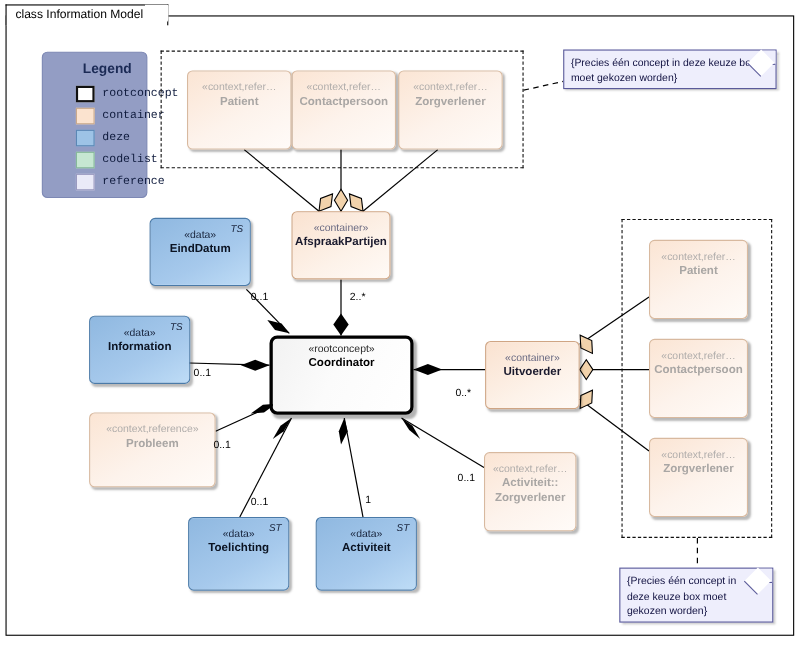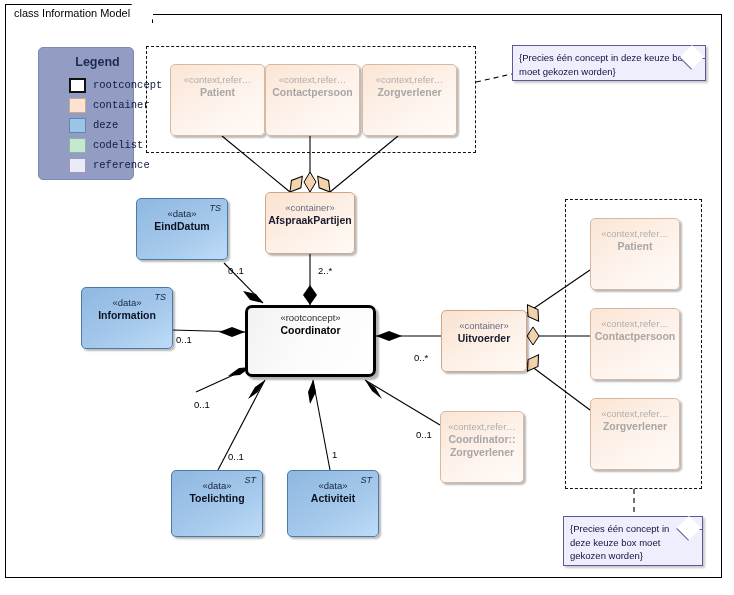--- a/index.html
+++ b/index.html
@@ -180,20 +180,24 @@
     <div class="stereo">«data»</div>
     <div class="nm">EindDatum</div>
   </div>
 
   <div class="node n-data" style="left:81px;top:287px;width:92px;height:62px;">
     <span class="corner">TS</span>
     <div class="stereo">«data»</div>
     <div class="nm">Information</div>
   </div>
 
+  <div class="node n-ctx" style="left:81px;top:375px;width:115px;height:68px;">
+    <div class="stereo">«context,reference»</div>
+    <div class="nm">Probleem</div>
+  </div>
 
   <div class="node n-data" style="left:171px;top:470px;width:92px;height:67px;">
     <span class="corner">ST</span>
     <div class="stereo">«data»</div>
     <div class="nm">Toelichting</div>
   </div>
 
   <div class="node n-data" style="left:287px;top:470px;width:92px;height:67px;">
     <span class="corner">ST</span>
     <div class="stereo">«data»</div>
@@ -205,21 +209,21 @@
     <div class="nm">Coordinator</div>
   </div>
 
   <div class="node n-container" style="left:441px;top:310px;width:86px;height:62px;">
     <div class="stereo">«container»</div>
     <div class="nm">Uitvoerder</div>
   </div>
 
   <div class="node n-ctx" style="left:440px;top:411px;width:84px;height:72px;">
     <div class="stereo">«context,refer…</div>
-    <div class="nm">Coordinator::</div>
+    <div class="nm">Activiteit::</div>
     <div class="nm">Zorgverlener</div>
   </div>
 
   <div class="node n-ctx" style="left:590px;top:218px;width:90px;height:72px;">
     <div class="stereo">«context,refer…</div>
     <div class="nm">Patient</div>
   </div>
   <div class="node n-ctx" style="left:590px;top:308px;width:90px;height:72px;">
     <div class="stereo">«context,refer…</div>
     <div class="nm">Contactpersoon</div>

